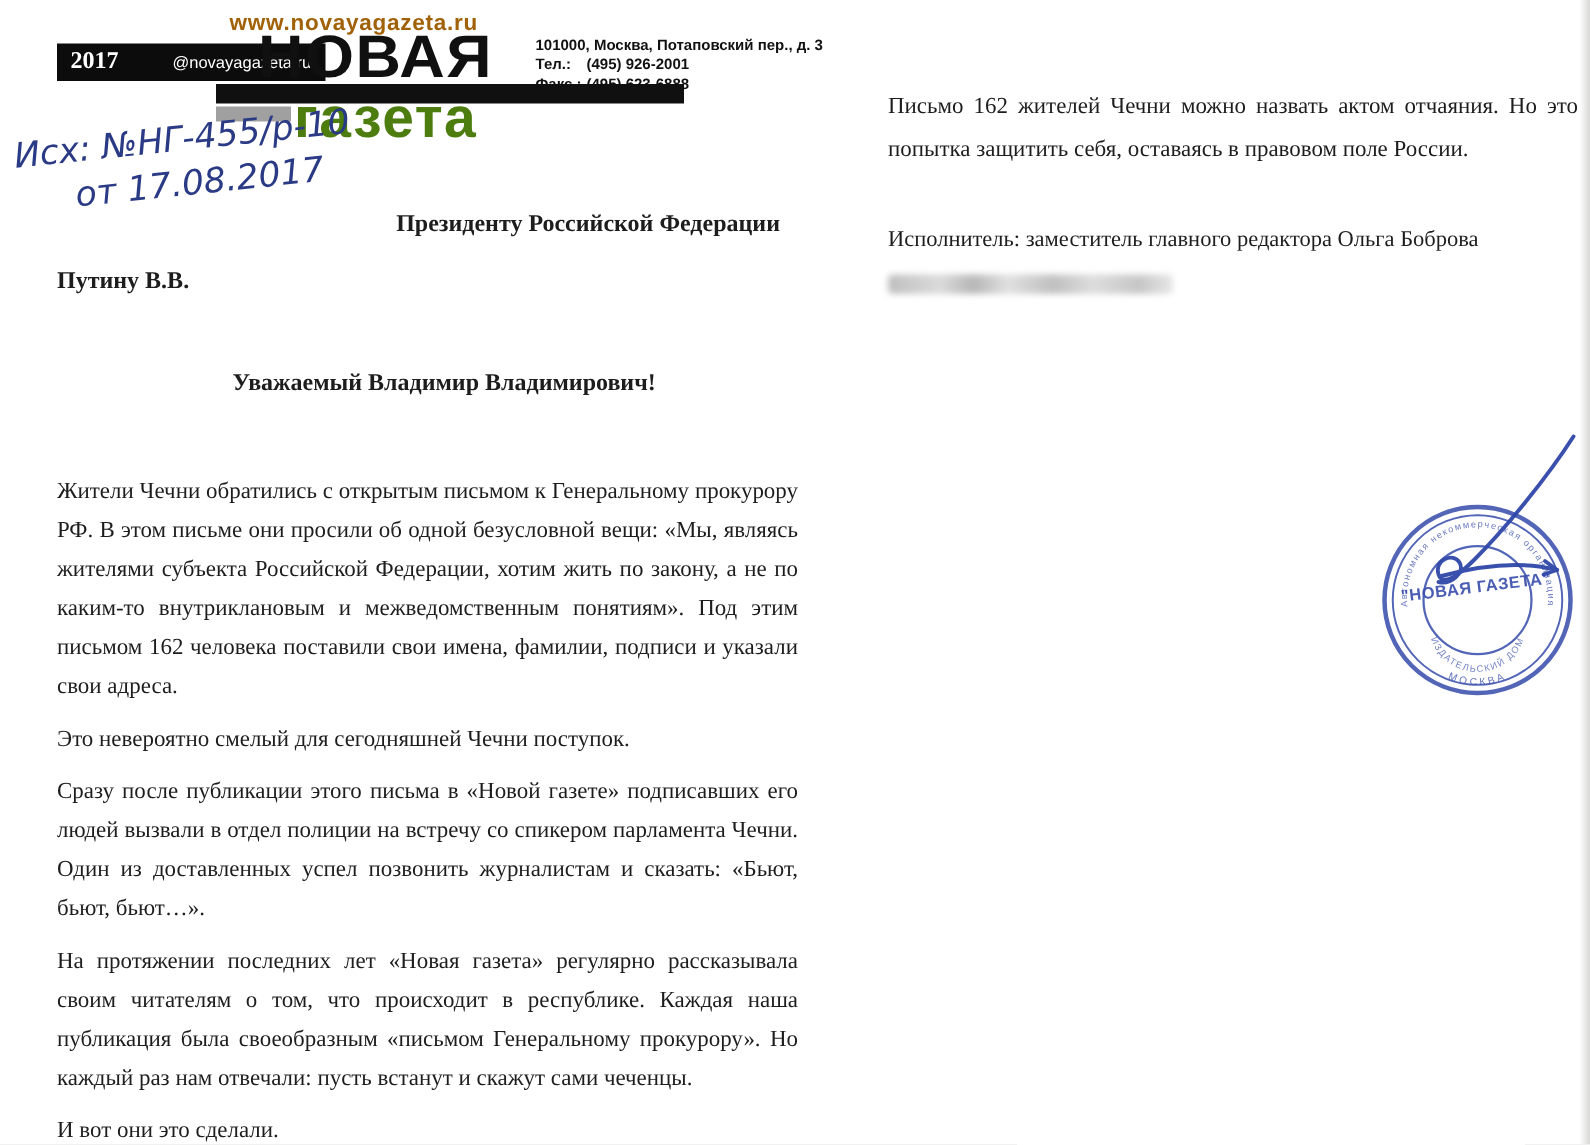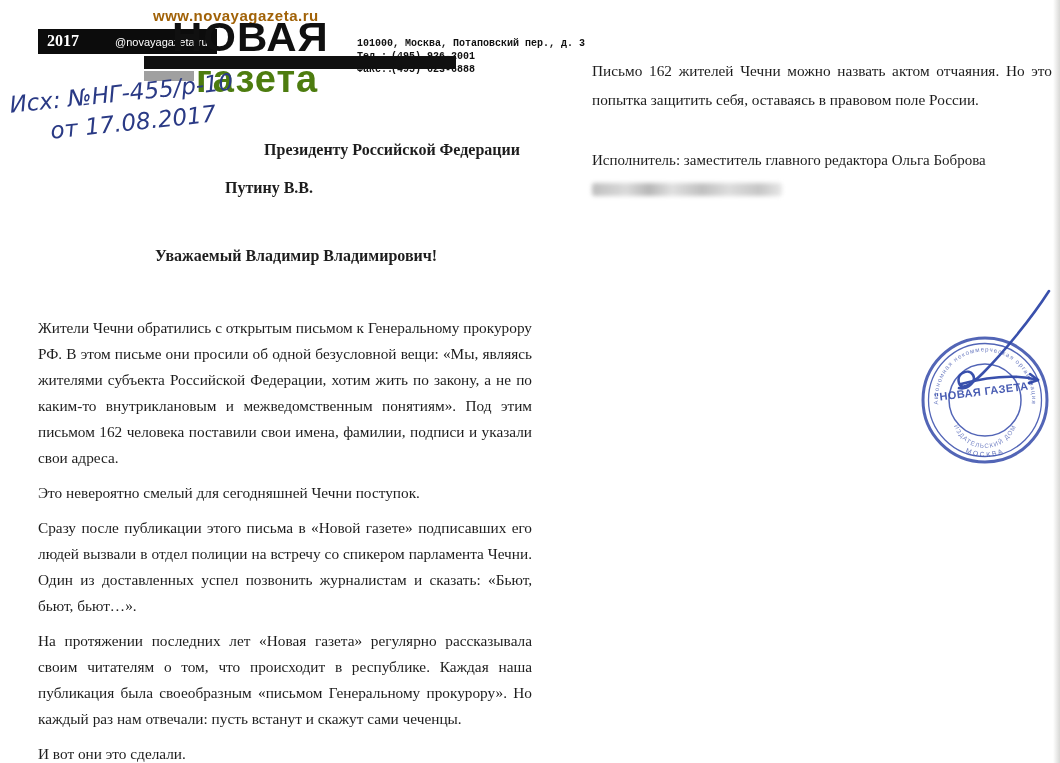--- a/index.html
+++ b/index.html
@@ -26,36 +26,36 @@
     font-family:"Liberation Sans",sans-serif;font-weight:900;
     font-size:42px;line-height:40px;letter-spacing:1px;color:#101010;
     transform:scaleY(.95);}
   .logo-bar{position:absolute;left:144px;top:56px;width:312px;height:13px;background:#101010;}
   .logo-bottom{position:absolute;left:196px;top:58px;
     font-family:"Liberation Sans",sans-serif;font-weight:900;
     font-size:38px;color:#4d7c0f;letter-spacing:1px;}
   .logo-graybox{position:absolute;left:144px;top:71px;width:50px;height:10px;
     background:#8f8f8f;opacity:.85;}
   .addr{position:absolute;left:357px;top:24px;
-    font-family:Liberation Mono, monospace;font-weight:bold;
-    font-size:10px;line-height:13px;color:#111;white-space:nowrap;margin-top:13px;}
+    font-family:Liberation Sans, sans-serif;font-weight:bold;
+    font-size:10px;line-height:13px;color:#111;white-space:nowrap;}
   .addr .lbl{display:inline-block;width:34px;}
 
   
   .handnote{position:absolute;left:8px;top:90px;
     font-family:"DejaVu Sans",sans-serif;font-style:italic;
     color:#2a3a85;font-size:23px;line-height:30px;
     transform:rotate(-6deg);transform-origin:left top;white-space:nowrap;}
   .handnote .l2{margin-left:38px;}
 
   
   .recipient1{position:absolute;left:26px;top:141px;width:494px;
     text-align:right;font-weight:bold;font-size:16px;}
   .recipient2{position:absolute;left:38px;top:179px;width:494px;
-    text-align:center;font-weight:bold;font-size:16px;padding-right:32px;box-sizing:border-box;}
+    text-align:left;font-weight:bold;font-size:16px;padding-right:32px;box-sizing:border-box;}
   .salutation{position:absolute;left:155px;top:247px;font-weight:bold;font-size:16px;}
 
   .col-left{position:absolute;left:38px;top:315px;width:494px;}
   .col-left p{margin:0 0 9px 0;font-size:15.3px;line-height:26px;text-align:justify;}
   .col-left p:last-child{text-align:left;}
 
   .col-right{position:absolute;left:592px;top:56px;width:460px;}
   .col-right p{margin:0 0 7px 0;font-size:15.3px;line-height:29px;text-align:justify;}
   .col-right p.short{text-align:left;}
   .sender{margin-top:37px;font-weight:bold;font-size:15.5px;}

